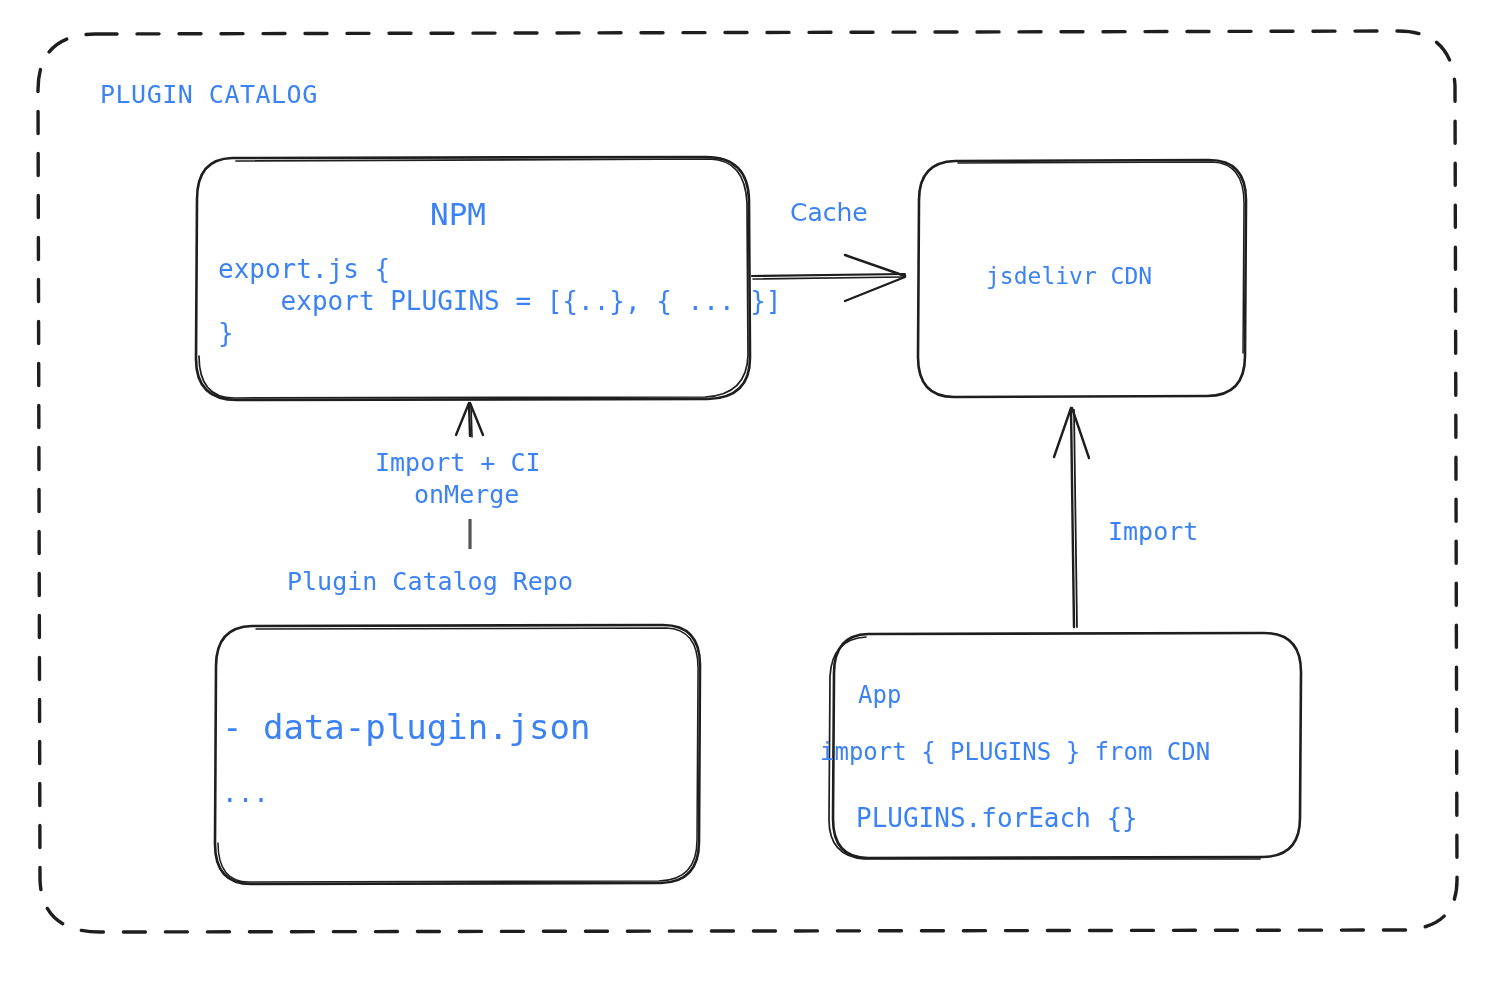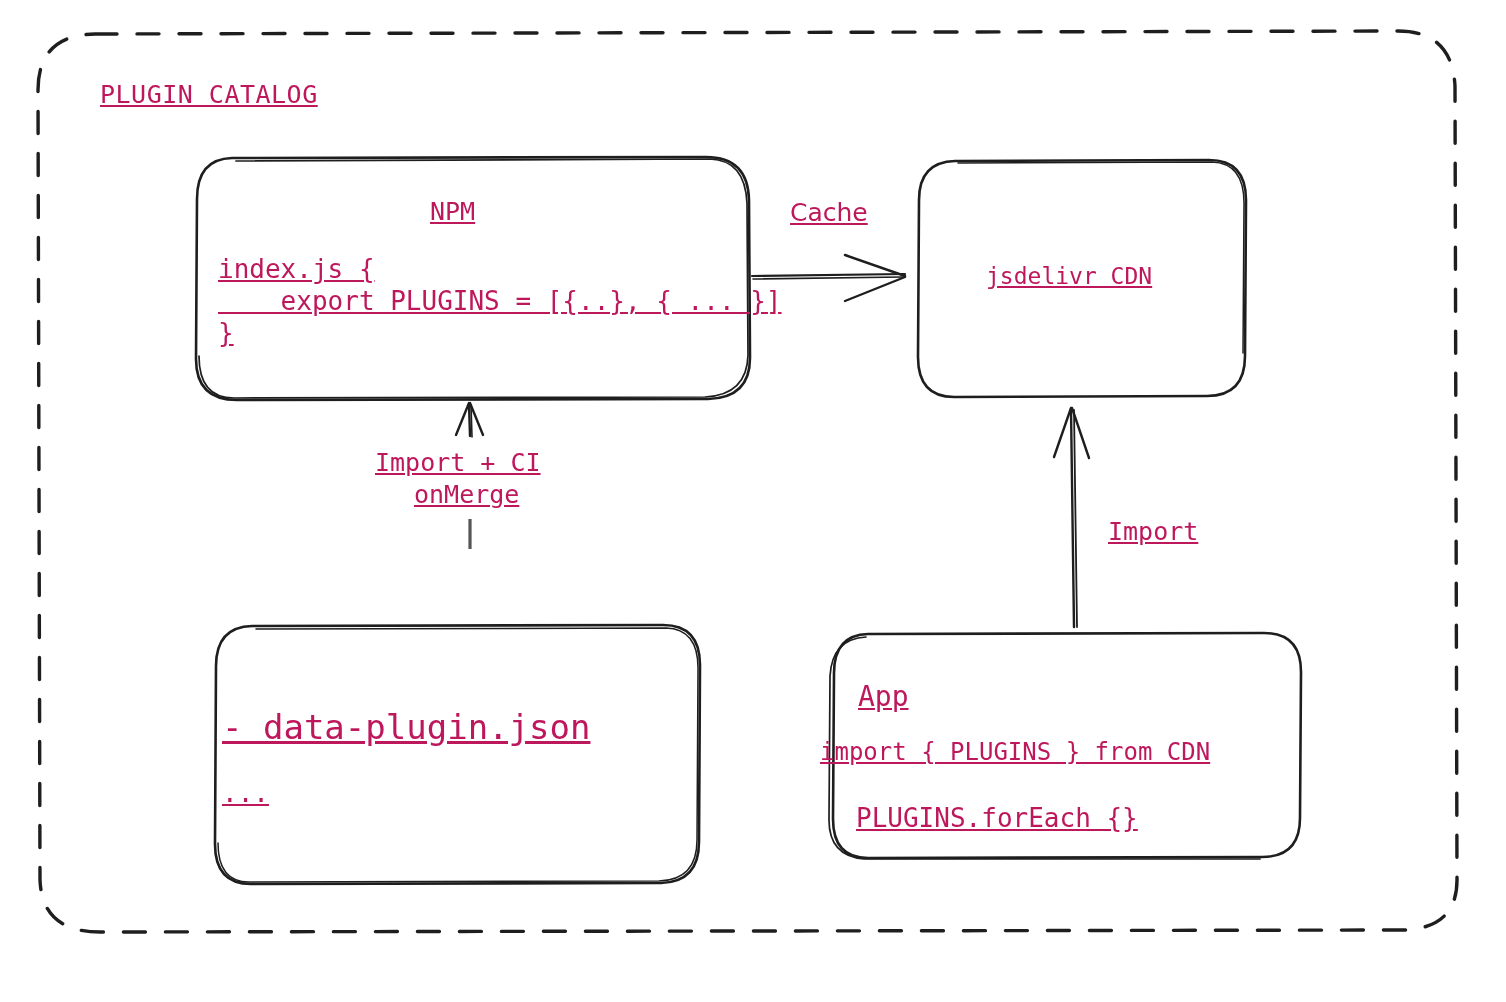--- a/index.html
+++ b/index.html
@@ -20,44 +20,43 @@
     position: absolute;
     left: 0;
     top: 0;
     width: 1506px;
     height: 1002px;
     pointer-events: none;
   }
   .txt {
     position: absolute;
     white-space: pre;
-    color: #be185d;
+    color: #3b82f6;
     font-family: "DejaVu Sans Mono", "Liberation Mono", monospace;
     line-height: 1.0;
-    text-decoration: underline;
   }
   .sans {
     font-family: "DejaVu Sans", "Liberation Sans", sans-serif;
   }
   
   #catalog-title      { left: 100px; top: 82px;  font-size: 25px; letter-spacing: 0.5px; }
-  #npm-title          { left: 430px; top: 199px; font-size: 25px; }
+  #npm-title          { left: 430px; top: 199px; font-size: 31px; }
   #npm-code-1         { left: 218px; top: 256px; font-size: 26px; }
   #npm-code-2         { left: 218px; top: 288px; font-size: 26px; text-align: center; }
   #npm-code-3         { left: 218px; top: 320px; font-size: 26px; }
   #cdn-title          { left: 986px; top: 265px; font-size: 23px; }
   #cache-label        { left: 790px; top: 200px; font-size: 25px; }
   #import-label       { left: 1108px; top: 519px; font-size: 25px; }
   #webpack-line-1     { left: 375px; top: 450px; font-size: 25px; }
   #webpack-line-2     { left: 414px; top: 482px; font-size: 25px; }
   #repo-caption       { left: 287px; top: 569px; font-size: 25px; }
   #repo-item-1        { left: 222px; top: 710px; font-size: 34px; }
   #repo-item-2        { left: 222px; top: 743px; font-size: 26px; }
   #repo-item-3        { left: 222px; top: 780px; font-size: 26px; }
-  #app-title          { left: 858px; top: 683px; font-size: 28px; }
+  #app-title          { left: 858px; top: 683px; font-size: 24px; }
   #app-code-1         { left: 820px; top: 740px; font-size: 24px; }
   #app-code-2         { left: 856px; top: 805px; font-size: 26px; }
 </style>
 </head>
 <body>
 
 <div id="canvas">
 
   <svg class="layer" viewBox="0 0 1506 1002" xmlns="http://www.w3.org/2000/svg">
 
@@ -112,31 +111,32 @@
       <path d="M 1074,627 L 1071,409" fill="none" stroke="#1e1e1e" stroke-width="2.4" stroke-linecap="round"></path>
       <path d="M 1077,627 L 1074,410" fill="none" stroke="#1e1e1e" stroke-width="1.8" stroke-linecap="round"></path>
       <path d="M 1054,457 L 1071,408" fill="none" stroke="#1e1e1e" stroke-width="2.4" stroke-linecap="round"></path>
       <path d="M 1089,458 L 1072,408" fill="none" stroke="#1e1e1e" stroke-width="2.4" stroke-linecap="round"></path>
     </g>
   </svg>
 
   <div class="txt" id="catalog-title">PLUGIN CATALOG</div>
 
   <div class="txt" id="npm-title">NPM</div>
-  <div class="txt" id="npm-code-1">index.js {</div>
+  <div class="txt" id="npm-code-1">export.js {</div>
   <div class="txt" id="npm-code-2">    export PLUGINS = [{..}, { ... }]</div>
   <div class="txt" id="npm-code-3">}</div>
 
   <div class="txt" id="cdn-title">jsdelivr CDN</div>
 
   <div class="txt sans" id="cache-label">Cache</div>
   <div class="txt" id="import-label">Import</div>
   <div class="txt" id="webpack-line-1">Import + CI</div>
   <div class="txt" id="webpack-line-2">onMerge</div>
 
+  <div class="txt" id="repo-caption">Plugin Catalog Repo</div>
   <div class="txt" id="repo-item-1">- data-plugin.json</div>
   <div class="txt" id="repo-item-3">...</div>
 
   <div class="txt" id="app-title">App</div>
   <div class="txt" id="app-code-1">import { PLUGINS } from CDN</div>
   <div class="txt" id="app-code-2">PLUGINS.forEach {}</div>
 
 </div>
 
 </body></html>

